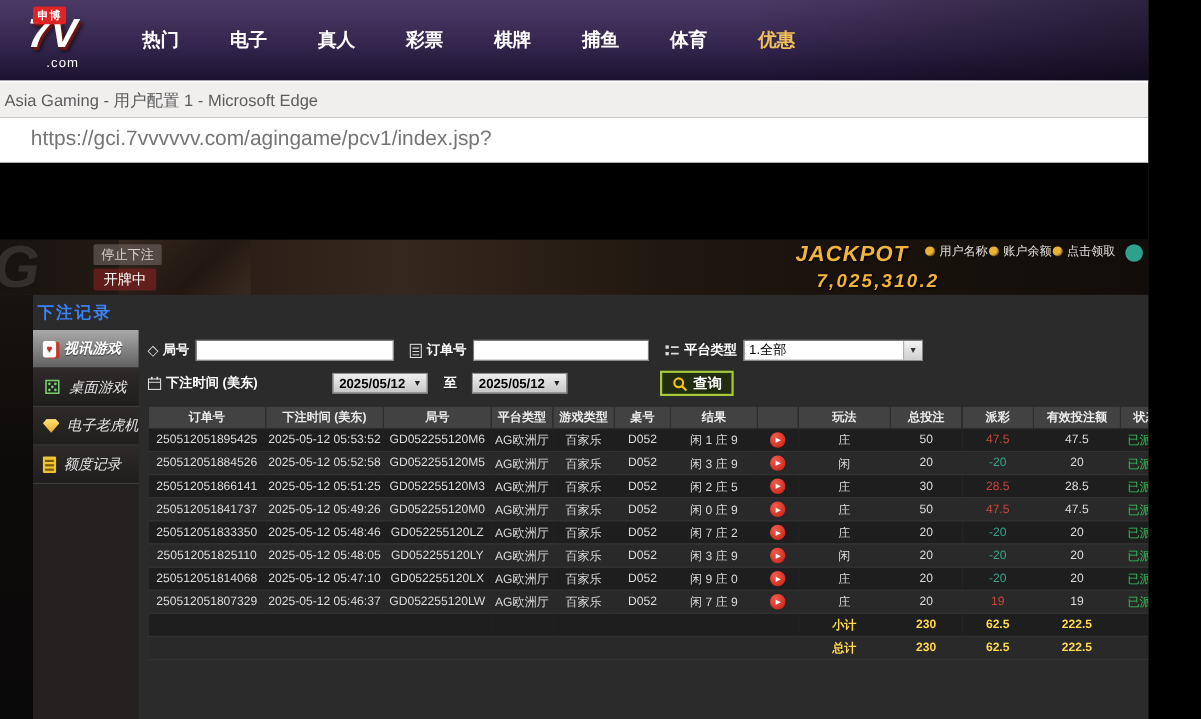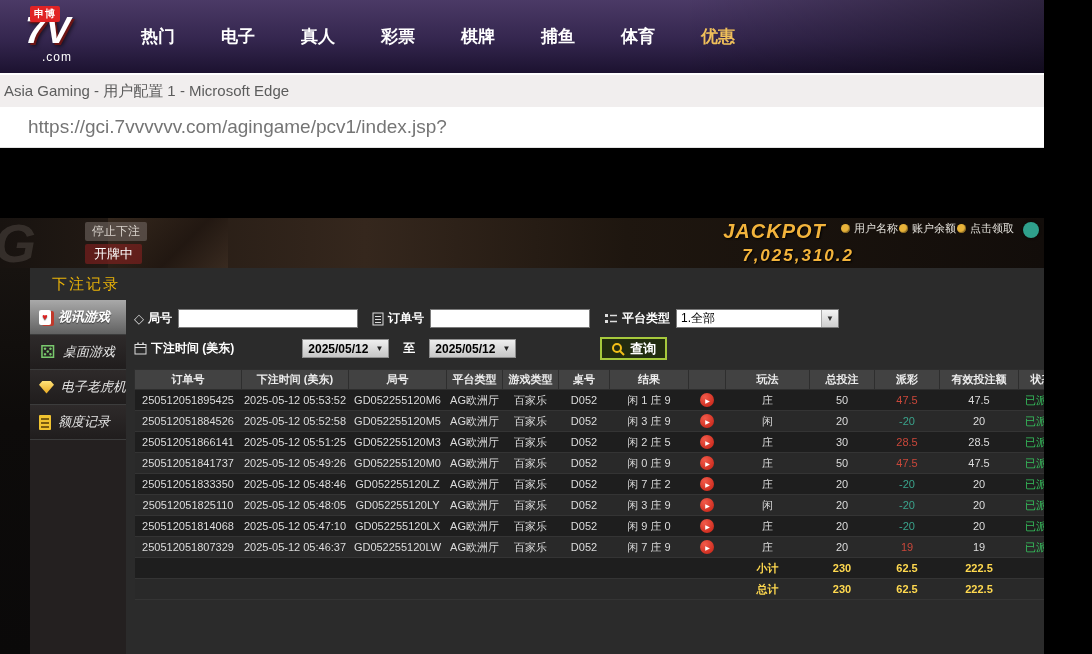--- a/index.html
+++ b/index.html
@@ -7,21 +7,21 @@
   body{font-family:"Liberation Sans","DejaVu Sans",sans-serif;}
   .screen{position:relative;width:1044px;height:654px;overflow:hidden;background:#2b2b2b;}
 
   
   .topnav{height:73px;background:linear-gradient(180deg,#4b3a66 0%,#34264e 55%,#1c1230 100%);display:flex;align-items:center;position:relative;}
   .topnav::after{content:"";position:absolute;right:0;top:0;width:360px;height:100%;background:linear-gradient(90deg,transparent,rgba(0,0,0,.4));pointer-events:none;}
   .logo{position:relative;width:105px;height:100%;cursor:pointer;}
   .logo-badge{position:absolute;top:6px;left:30px;background:#e02325;color:#fff;font-size:10px;font-weight:bold;padding:1px 4px;border-radius:2px;letter-spacing:1px;z-index:2;}
   .logo-text{position:absolute;top:10px;left:25px;font-size:37px;font-weight:bold;font-style:italic;color:#fff;text-shadow:2px 2px 0 #6b1414,3px 3px 4px rgba(0,0,0,.7);}
   .logo-suffix{position:absolute;top:50px;left:42px;font-size:12px;font-weight:normal;color:#fff;letter-spacing:1px;}
-  .nav{display:flex;gap:46px;margin-left:36px;position:relative;z-index:1;}
+  .nav{display:flex;gap:46px;margin-left:24px;position:relative;z-index:1;}
   .nav-item{color:#fff;font-size:17px;font-weight:bold;cursor:pointer;white-space:nowrap;}
   .nav-item.active{color:var(--nav-active,#f0c05a);}
 
   
   .titlebar{height:34px;background:#f1eeee;border-top:2px solid #fff;display:flex;align-items:center;padding-left:4px;color:#5c5c5c;font-size:15px;}
   .urlbar{height:41px;background:#fff;display:flex;align-items:center;padding-left:28px;color:#757575;font-size:19px;border-bottom:1px solid #e3e3e3;cursor:text;}
   .blackstrip{height:70px;background:#000;}
 
   
   .banner{height:50px;background:linear-gradient(90deg,#181310 0%,#261c15 15%,#35271d 35%,#1e160f 60%,#120d0a 100%);position:relative;overflow:hidden;}
@@ -35,21 +35,21 @@
   .jp-value{color:#f3b43c;font-size:17px;font-weight:bold;font-style:italic;letter-spacing:2px;margin-top:3px;text-shadow:1px 1px 2px #000;margin-left:19px;}
   .acc{position:absolute;right:30px;top:3px;display:flex;gap:1px;}
   .acc-row{display:flex;align-items:center;gap:4px;color:#e3e0da;font-size:11px;white-space:nowrap;}
   .acc-icon{width:9px;height:9px;background:#e8b33a;border-radius:50%;flex-shrink:0;box-shadow:inset -1px -1px 1px rgba(0,0,0,.4);}
   .service{position:absolute;right:5px;top:4px;width:16px;height:16px;border-radius:50%;background:#2fa08c;cursor:pointer;box-shadow:0 0 3px rgba(0,0,0,.6);}
 
   
   .main{display:flex;height:386px;}
   .sliver{width:30px;background:linear-gradient(180deg,#171310,#0d0b0a 40%,#0a0909);}
   .panel{flex:1;background:#2b2b2b;display:flex;flex-direction:column;overflow:hidden;}
-  .panel-title{color:#eab308;font-size:15px;font-weight:normal;padding:7px 22px 6px;letter-spacing:2px;}
+  .panel-title{color:#3b82f6;font-size:15px;font-weight:bold;padding:7px 4px 6px;letter-spacing:2px;}
   .panel-body{flex:1;display:flex;}
   .sidebar{width:117px;background:#242020;}
   .side-item{height:35px;display:flex;align-items:center;gap:7px;padding-left:9px;color:#e6e6e6;font-size:13px;border-bottom:1px solid #3c3c3c;background:linear-gradient(180deg,#2e2a2a,#201d1d);cursor:pointer;white-space:nowrap;font-style:italic;}
   .side-item.active{background:linear-gradient(180deg,#a9a9a9,#616161);color:#fff;font-weight:bold;text-shadow:0 1px 1px rgba(0,0,0,.55);}
   .sicon{width:17px;height:17px;display:inline-flex;align-items:center;justify-content:center;flex-shrink:0;}
   .cards-icon{background:#fff;border-radius:2px;width:12px;height:15px;box-shadow:3px 1px 0 #c0392b;display:inline-flex;align-items:center;justify-content:center;}
   .cards-icon::before{content:"♥";color:#d22;font-size:9px;line-height:1;}
   .slot-icon{background:#d8332a;border-radius:3px;width:15px;height:15px;display:inline-flex;align-items:center;justify-content:center;}
   .slot-icon::before{content:"7";color:#ffd23e;font-weight:bold;font-size:10px;line-height:1;}
   .dice-icon::before{content:"⚄";color:#79c96d;font-size:18px;line-height:1;}

